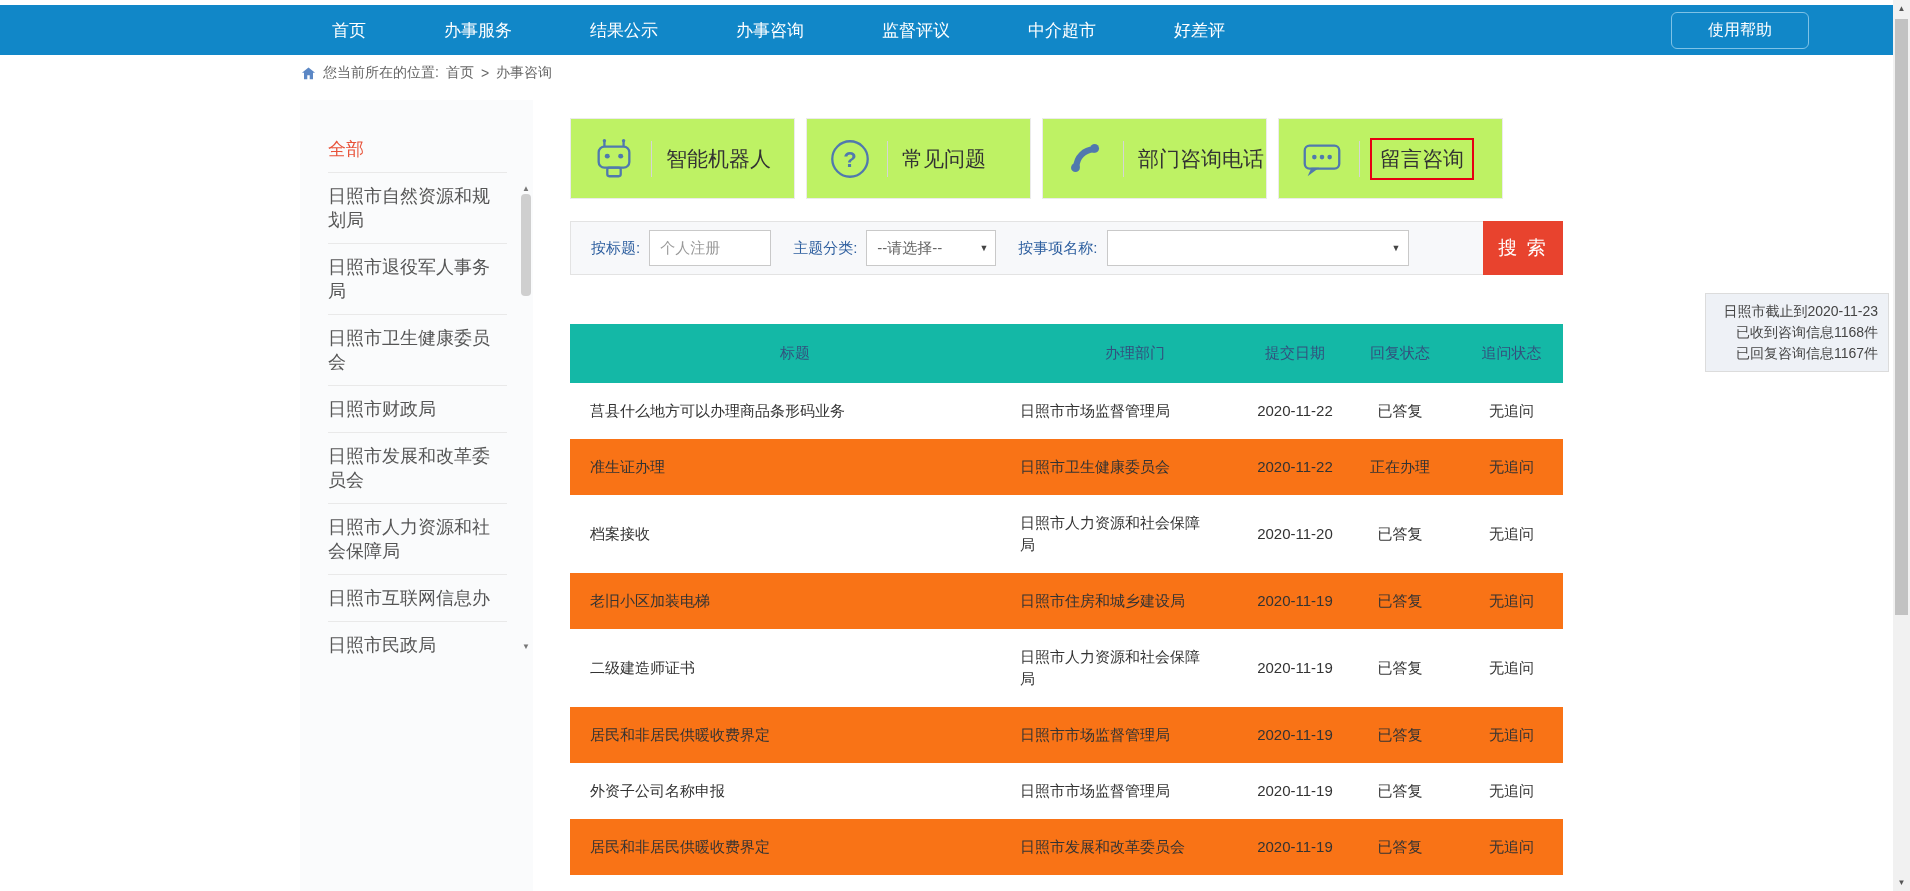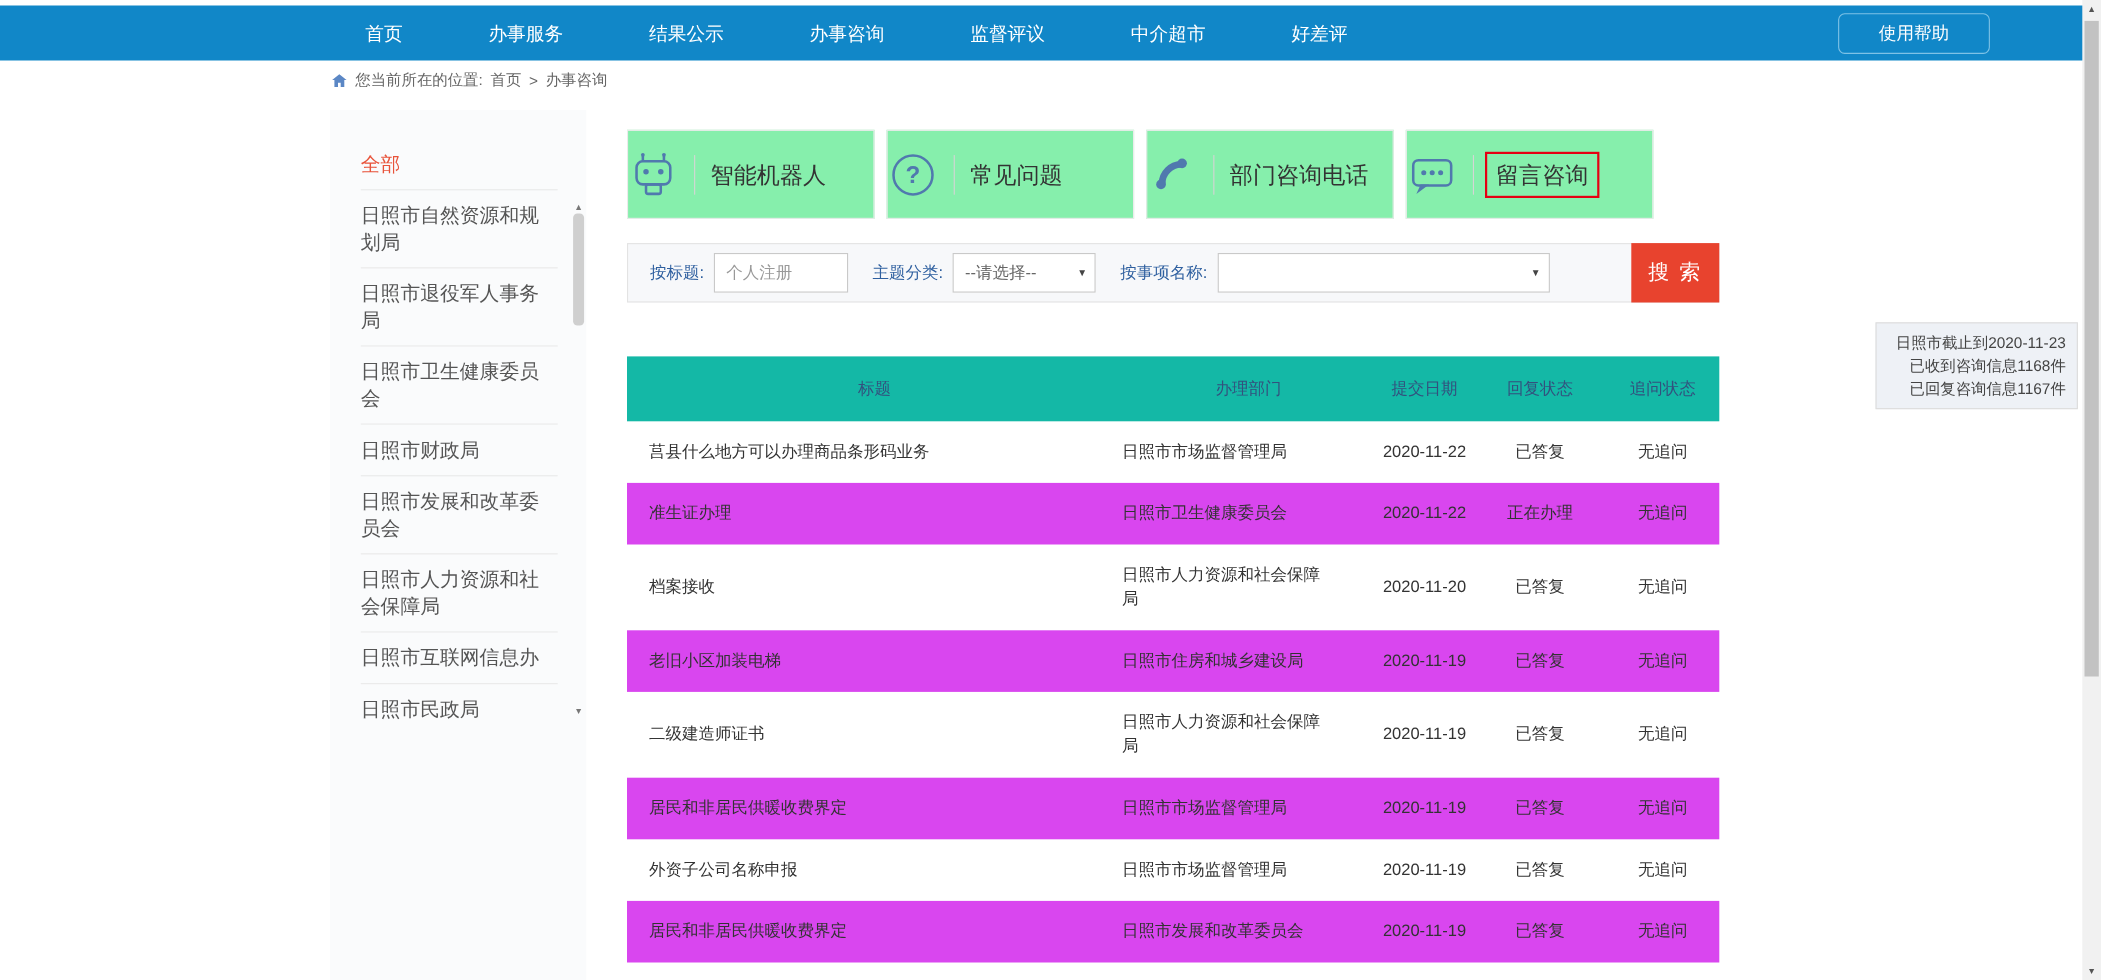--- a/index.html
+++ b/index.html
@@ -30,22 +30,22 @@
   .side-item.active{color:#e8533a;}
   .side-sb-up,.side-sb-down{position:absolute;right:1px;width:12px;height:12px;
     font-size:8px;color:#777;display:flex;align-items:center;justify-content:center;cursor:pointer;}
   .side-sb-up{top:82px;}
   .side-sb-down{top:540px;}
   .side-sb-thumb{position:absolute;right:2px;top:94px;width:10px;height:102px;
     background:#cfcfcf;border-radius:4px;cursor:pointer;}
   
   .main{position:absolute;left:570px;top:118px;width:993px;}
   .tabs{display:flex;gap:11px;}
-  .tab-card{width:225px;height:81px;background:#86efac;border:1px solid #ebebeb;
-    display:flex;align-items:center;box-sizing:border-box;cursor:pointer;}
+  .tab-card{width:225px;height:81px;background:#bef264;border:1px solid #ebebeb;
+    display:flex;align-items:center;padding-left:20px;box-sizing:border-box;cursor:pointer;}
   .tab-icon{color:#5079ae;flex:0 0 auto;display:flex;}
   .tab-divider{width:1px;height:36px;background:#d5d5d5;margin:0 14px;flex:0 0 auto;}
   .tab-label{font-size:21px;color:#333;white-space:nowrap;}
   .highlight-box{border:2px solid #e60012;padding:5px 8px;margin-left:-4px;}
   
   .search-bar{margin-top:22px;height:54px;background:#f7f8fa;border:1px solid #e3e3e3;
     display:flex;align-items:center;position:relative;box-sizing:border-box;padding-left:20px;}
   .s-label{font-size:15px;color:#2e5f9f;white-space:nowrap;}
   .s-input{width:122px;height:36px;border:1px solid #c9c9c9;background:#fff;margin-left:9px;
     padding:0 10px;font-size:15px;color:#999;box-sizing:border-box;font-family:inherit;}
@@ -57,21 +57,21 @@
   .ml22{margin-left:22px;}
   .search-btn{position:absolute;right:-1px;top:-1px;height:54px;width:80px;background:#e8432e;
     color:#fff;font-size:19px;display:flex;align-items:center;justify-content:center;
     letter-spacing:2px;border:none;cursor:pointer;font-family:inherit;}
   
   .result-table{margin-top:49px;width:993px;border-collapse:collapse;table-layout:fixed;}
   .result-table th{background:#14b8a6;color:#33517e;font-weight:normal;font-size:15px;
     height:57px;text-align:center;}
   .result-table td{font-size:15px;color:#333;padding:17px 0;vertical-align:middle;
     text-align:center;line-height:22px;}
-  .result-table tr.striped td{background:#d946ef;}
+  .result-table tr.striped td{background:#f97316;}
   td.cell-title{text-align:left;padding-left:20px;cursor:pointer;}
   td.cell-department{text-align:left;padding-right:44px;}
   
   .stats-box{position:absolute;left:1705px;top:293px;width:162px;background:#eef1f6;
     border:1px solid #dcdcdc;padding:7px 10px;text-align:right;font-size:14px;
     color:#444;line-height:21px;}
   
   .v-scrollbar{position:absolute;right:0;top:0;width:17px;height:891px;background:#f1f1f1;}
   .sb-arrow{height:17px;display:flex;align-items:center;justify-content:center;
     font-size:8px;color:#555;cursor:pointer;}

